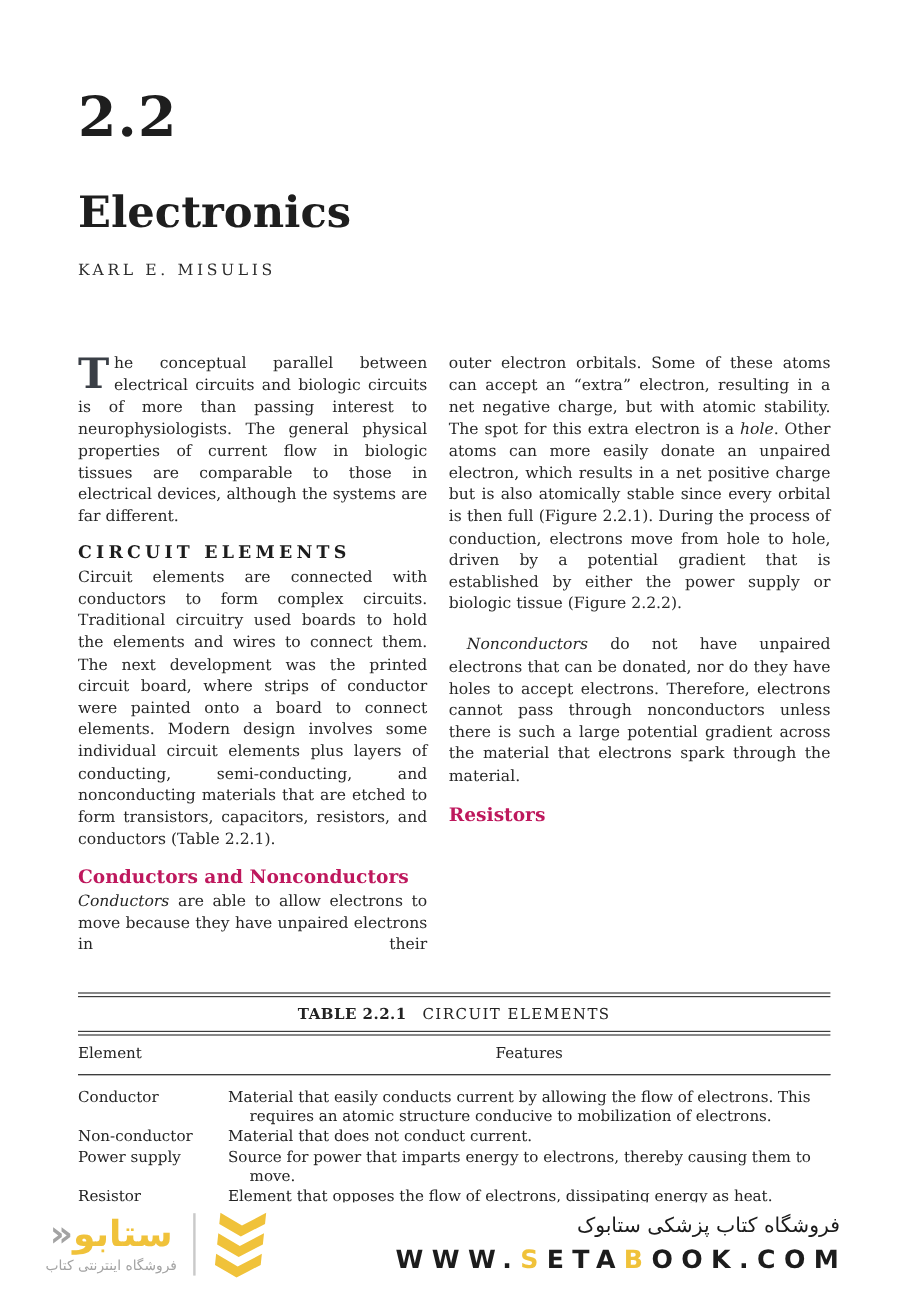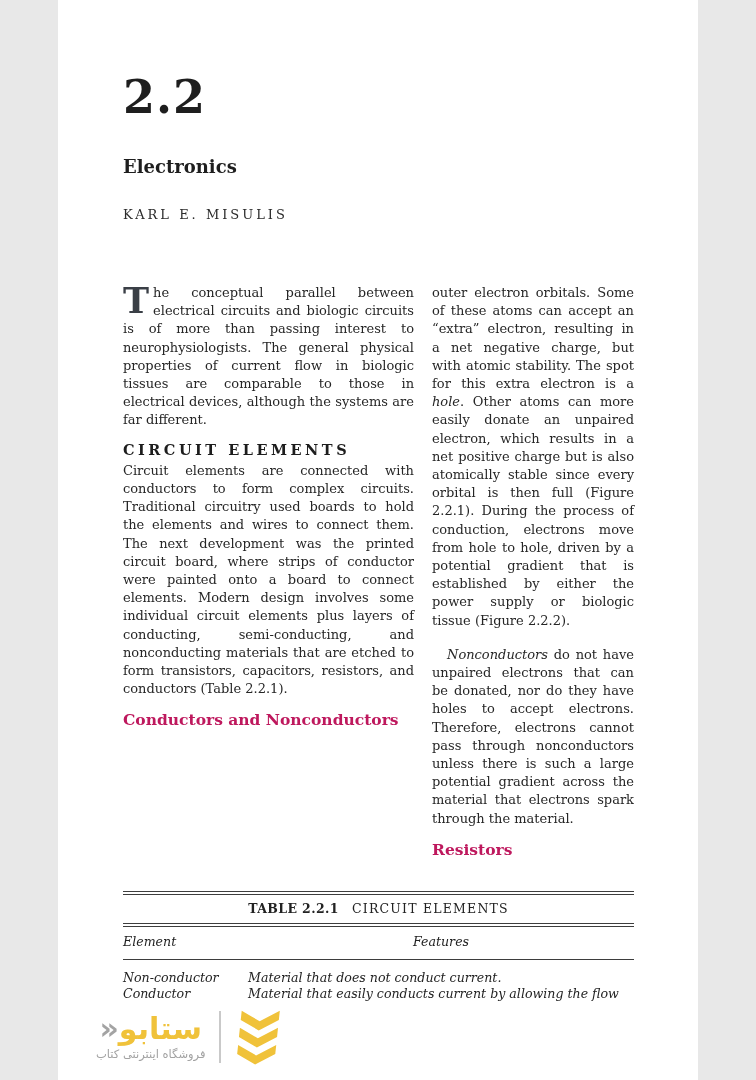--- a/index.html
+++ b/index.html
@@ -1,45 +1,45 @@
 <!DOCTYPE html>
 <html><head>
 <meta charset="utf-8">
 <style>
   * { margin: 0; padding: 0; box-sizing: border-box; }
   html, body { background: #e8e8e8; }
   .page {
     position: relative;
-    width: 640px;
+    width: 756px;
     height: 1080px;
     background: #ffffff;
     font-family: "DejaVu Serif", "Liberation Serif", serif;
     color: #262626;
     overflow: hidden;
     margin: 0 auto;
   }
   .content { padding: 70px 64px 0 65px; }
 
   
   .chapter-number {
     font-size: 46px;
     font-weight: 700;
     letter-spacing: 1px;
     color: #1e1e1e;
   }
   .chapter-title {
-    font-size: 18px;
+    font-size: 36px;
     font-weight: 600;
     margin-top: 32px;
     color: #1e1e1e;
   }
   .chapter-author {
     font-size: 13px;
     letter-spacing: 3px;
-    margin-top: 30px;
+    margin-top: 20px;
     color: #2b2b2b;
   }
 
   
   .columns {
     display: flex;
     gap: 18px;
     margin-top: 62px;
   }
   .col { font-size: 13px; line-height: 18.2px; text-align: justify; }
@@ -94,21 +94,21 @@
     border-collapse: collapse;
     font-size: 12.6px;
     line-height: 16.6px;
     color: #232323;
   }
   table.elements thead td {
     padding: 7px 0 8px 0;
     border-bottom: 1px solid #3d3d3d;
   }
   table.elements tbody tr:first-child td { padding-top: 10px; }
-  table.elements td { vertical-align: top; font-style: italic; }
+  table.elements td { vertical-align: top; }
   .cell-element { width: 125px; padding-right: 10px; }
   .cell-features { padding-left: 0; padding-right: 4px;
     text-indent: -18px; padding-left: 18px; }
   thead .cell-features { text-indent: 0; text-align: center; }
 
   
   .footer {
     position: absolute;
     left: 0; right: 0; bottom: 0;
     height: 78px;
@@ -164,20 +164,21 @@
     <div class="chapter-number">2.2</div>
     <div class="chapter-title">Electronics</div>
     <div class="chapter-author">KARL E. MISULIS</div>
 
     <div class="columns">
       <div class="col col-left">
           <p class="para"><span class="dropcap">T</span><span>he conceptual parallel between electrical circuits and biologic circuits is of more than passing interest to neurophysiologists. The general physical properties of current flow in biologic tissues are comparable to those in electrical devices, although the systems are far different.</span></p>
           <div class="heading1">CIRCUIT ELEMENTS</div>
           <p class="para"><span>Circuit elements are connected with conductors to form complex circuits. Traditional circuitry used boards to hold the elements and wires to connect them. The next development was the printed circuit board, where strips of conductor were painted onto a board to connect elements. Modern design involves some individual circuit elements plus layers of conducting, semi-conducting, and nonconducting materials that are etched to form transistors, capacitors, resistors, and conductors (Table 2.2.1).</span></p>
           <div class="heading2">Conductors and Nonconductors</div>
+          <p class="para cont-justify"><span class="it">Conductors</span><span> are able to allow electrons to move because they have unpaired electrons in their</span></p>
         </div>
       <div class="col col-right">
           <p class="para"><span>outer electron orbitals. Some of these atoms can accept an “extra” electron, resulting in a net negative charge, but with atomic stability. The spot for this extra electron is a </span><span class="it">hole</span><span>. Other atoms can more easily donate an unpaired electron, which results in a net positive charge but is also atomically stable since every orbital is then full (Figure 2.2.1). During the process of conduction, electrons move from hole to hole, driven by a potential gradient that is established by either the power supply or biologic tissue (Figure 2.2.2).</span></p>
           <p class="para indent"><span class="it">Nonconductors</span><span> do not have unpaired electrons that can be donated, nor do they have holes to accept electrons. Therefore, electrons cannot pass through nonconductors unless there is such a large potential gradient across the material that electrons spark through the material.</span></p>
           <div class="heading2">Resistors</div>
         </div>
     </div>
 
     <div class="table-block">
       <div class="rule-double"></div>
@@ -189,26 +190,26 @@
       <div class="rule-double"></div>
       <table class="elements">
         <thead>
           <tr>
             <td class="cell-element">Element</td>
             <td class="cell-features">Features</td>
           </tr>
         </thead>
         <tbody>
             <tr>
+              <td class="cell-element">Conductor</td>
+              <td class="cell-features">Material that easily conducts current by allowing the flow of electrons. This requires an atomic structure conducive to mobilization of electrons.</td>
+            </tr>
+            <tr>
               <td class="cell-element">Non-conductor</td>
               <td class="cell-features">Material that does not conduct current.</td>
-            </tr>
-            <tr>
-              <td class="cell-element">Conductor</td>
-              <td class="cell-features">Material that easily conducts current by allowing the flow of electrons. This requires an atomic structure conducive to mobilization of electrons.</td>
             </tr>
             <tr>
               <td class="cell-element">Power supply</td>
               <td class="cell-features">Source for power that imparts energy to electrons, thereby causing them to move.</td>
             </tr>
             <tr>
               <td class="cell-element">Resistor</td>
               <td class="cell-features">Element that opposes the flow of electrons, dissipating energy as heat.</td>
             </tr>
             <tr>
@@ -234,14 +235,18 @@
         <div class="logo-word"><span class="accent" style="color: rgb(240, 194, 58);">ستابو</span><span class="gray" style="color: rgb(163, 163, 163);">«</span></div>
         <div class="logo-caption gray" style="color: rgb(163, 163, 163);">فروشگاه اینترنتی کتاب</div>
       </div>
       <div class="logo-divider"></div>
       <svg class="logo-emblem" viewBox="0 0 70 84" xmlns="http://www.w3.org/2000/svg" style="color: rgb(240, 194, 58);">
         <path fill="currentColor" d="M6 2 L35 18 L64 2 L64 16 L35 32 L6 16 Z"></path>
         <path fill="currentColor" d="M6 28 L35 44 L64 28 L64 42 L35 58 L6 42 Z"></path>
         <path fill="currentColor" d="M6 54 L35 70 L64 54 L64 68 L35 84 L6 68 Z"></path>
       </svg>
     </div>
+    <div class="footer-right">
+      <div class="store-line">فروشگاه کتاب پزشکی ستابوک</div>
+      <div class="website"><span>WWW.</span><span class="accent" style="color: rgb(240, 194, 58);">S</span><span>ETA</span><span class="accent" style="color: rgb(240, 194, 58);">B</span><span>OOK.COM</span></div>
+    </div>
   </div>
 </div>
 
 </body></html>

